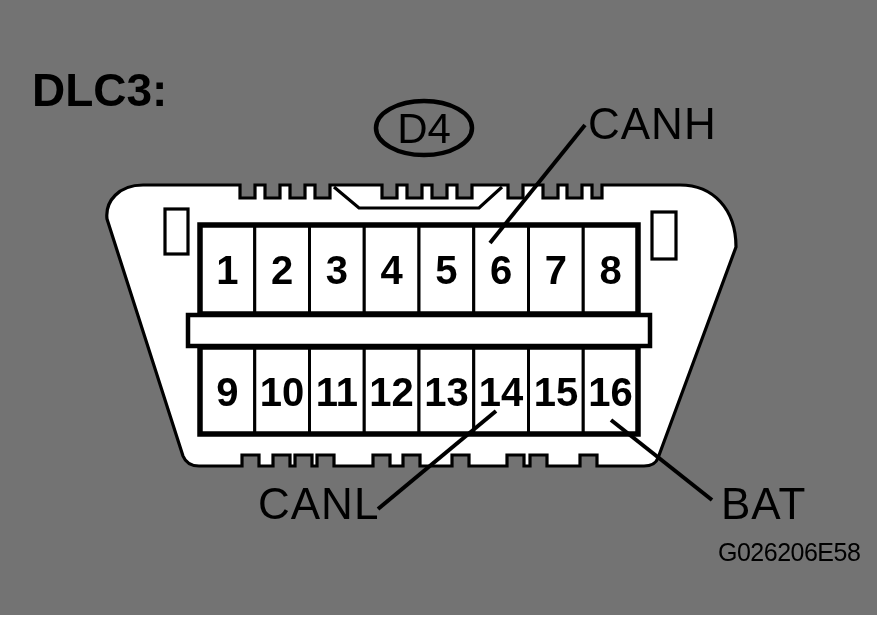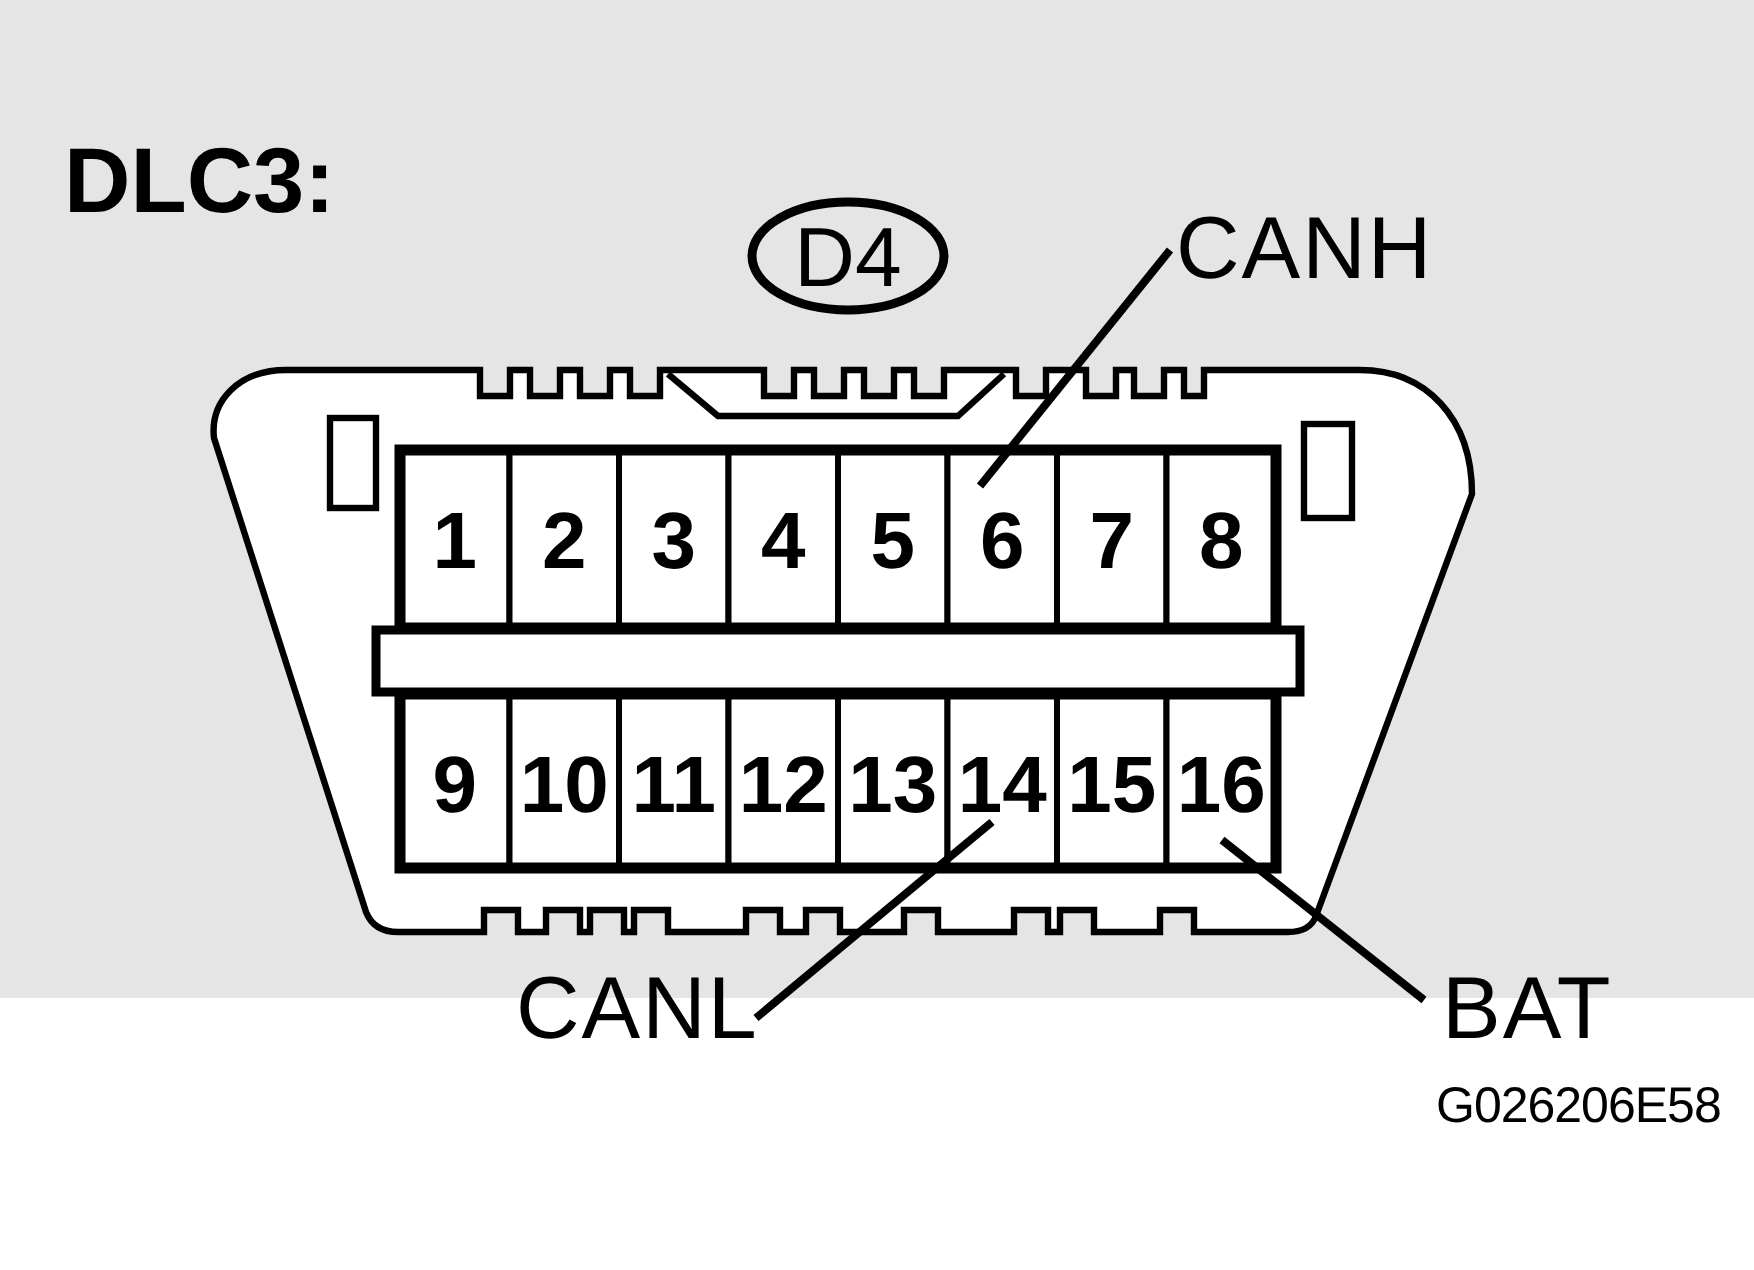--- a/index.html
+++ b/index.html
@@ -6,22 +6,22 @@
     margin: 0;
     padding: 0;
     background: #ffffff;
     width: 877px;
     height: 635px;
     overflow: hidden;
   }
   .stage {
     position: relative;
     width: 877px;
-    height: 499px;
-    background: #e5e5e5;
+    height: 615px;
+    background: #737373;
   }
   svg {
     display: block;
     font-family: "Liberation Sans", "DejaVu Sans", sans-serif;
   }
   .stroke {
     fill: none;
     stroke: #000000;
     stroke-width: 3.2;
     stroke-linejoin: miter;

